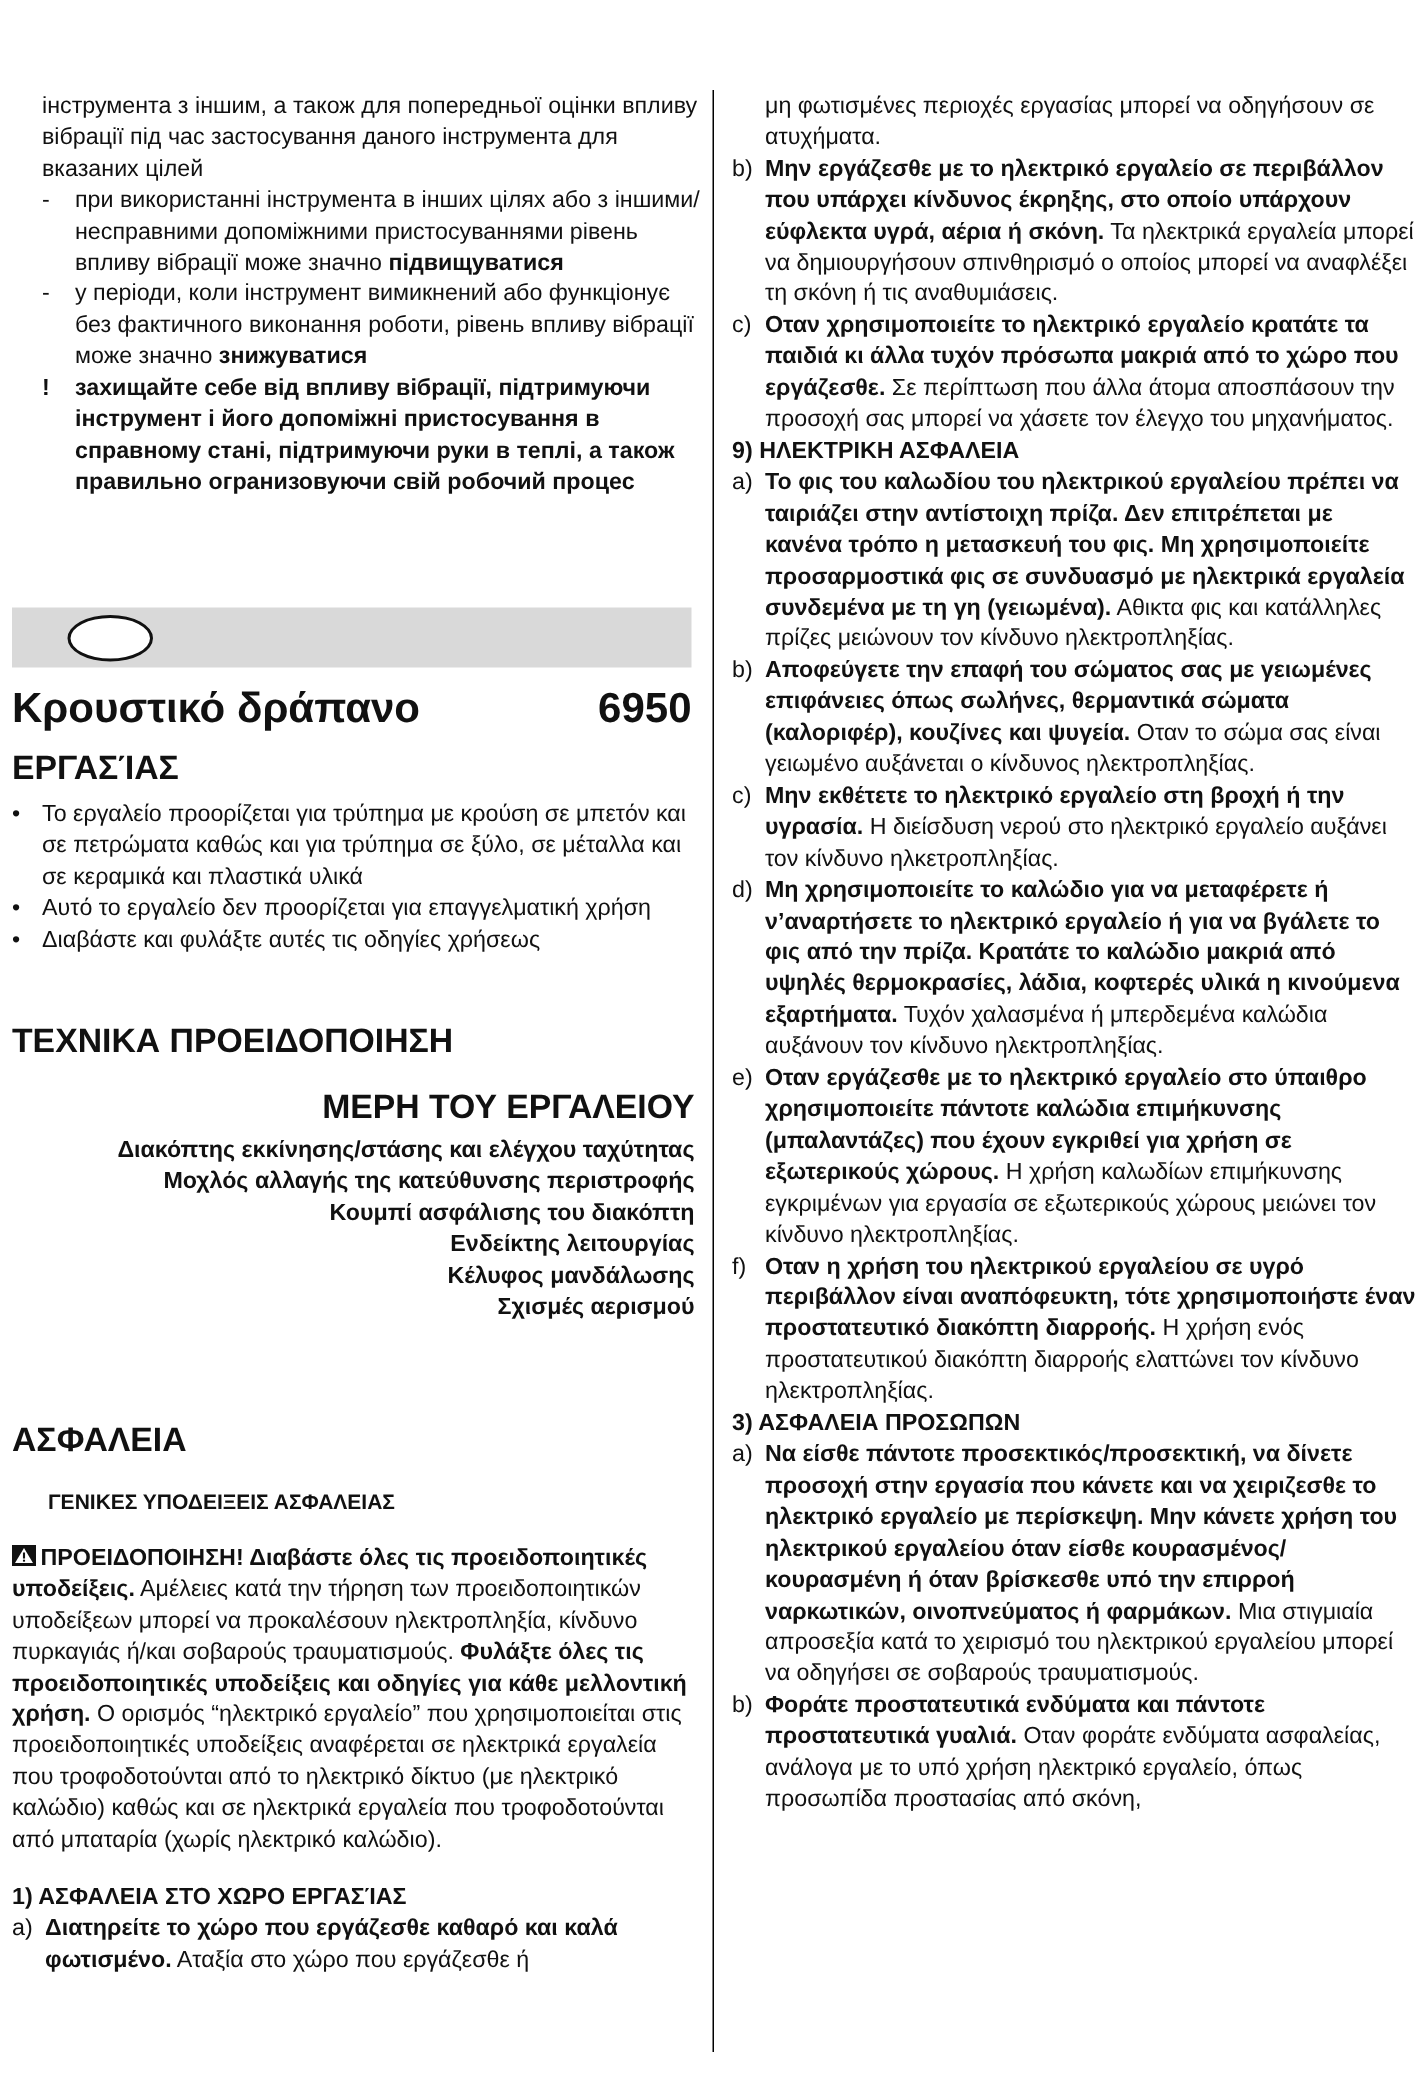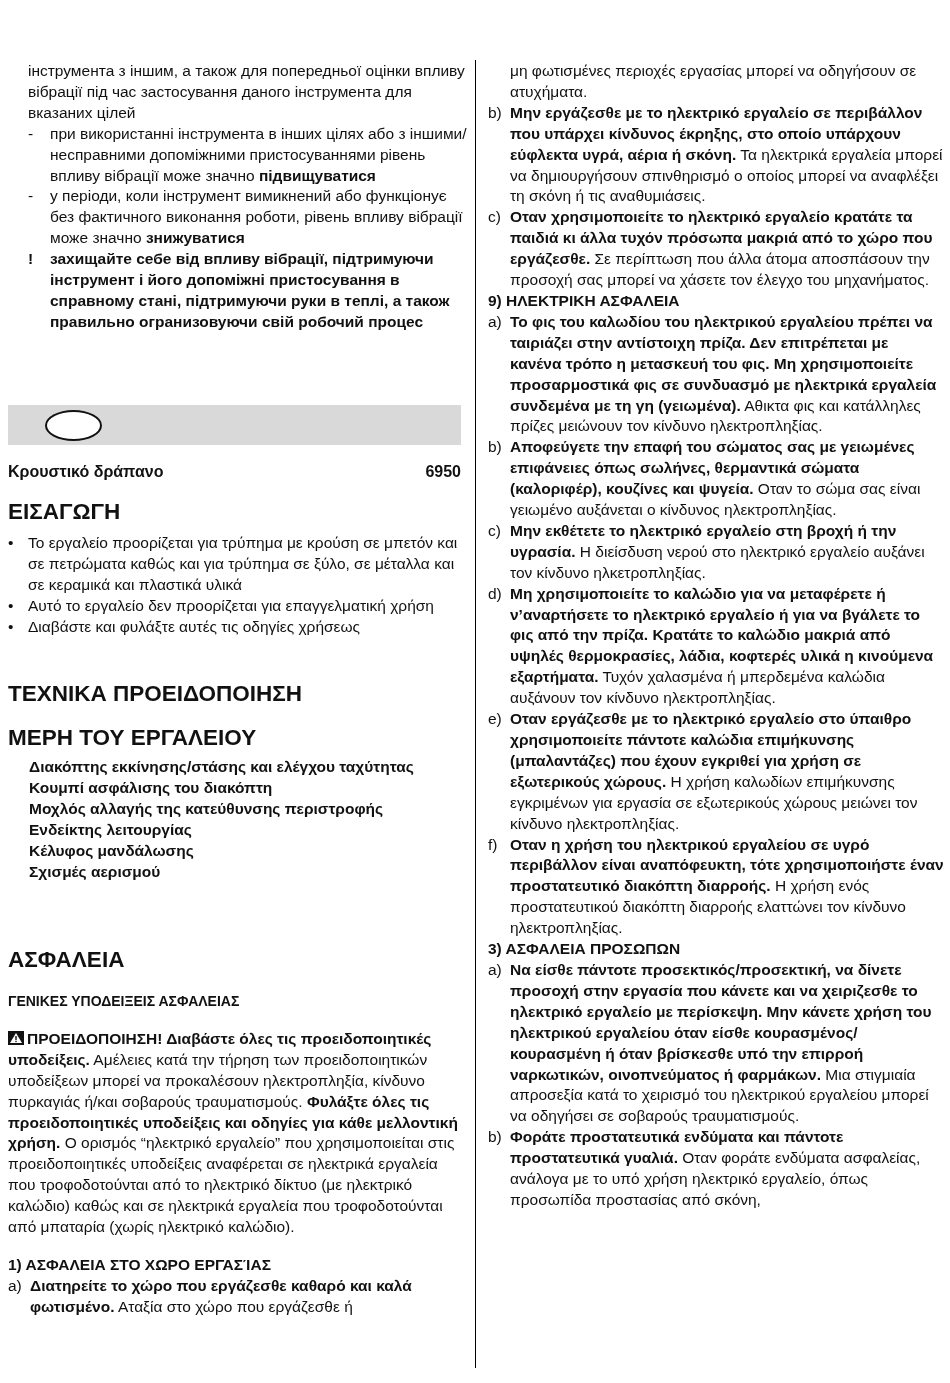--- a/index.html
+++ b/index.html
@@ -18,23 +18,23 @@
     .dash-item, .bullet-item, .lettered, .bang-item { position: relative; padding-left: 42px; }
     .dash-item .marker, .bang-item .marker { position: absolute; left: 20px; top: 0; }
     .bullet-item { padding-left: 20px; }
     .bullet-item .marker { position: absolute; left: 0; top: 0; }
     .lettered { padding-left: 22px; }
     .lettered .marker { position: absolute; left: 0; top: 0; }
 
     .band { position: absolute; left: 8px; top: 405px; width: 453px; height: 40px; background: #d9d9d9; }
     .band-oval { position: absolute; left: 37px; top: 5px; width: 57px; height: 31px; border: 2px solid #111; border-radius: 50%; background: #ffffff; box-sizing: border-box; }
 
-    .product-title { position: absolute; left: 8px; top: 458px; width: 453px; font-size: 16px; font-weight: bold; line-height: 28px; display: flex; justify-content: space-between; }
+    .product-title { position: absolute; left: 8px; top: 458px; width: 453px; font-size: 28px; font-weight: bold; line-height: 28px; display: flex; justify-content: space-between; }
     .h1 { font-size: 22.5px; font-weight: bold; line-height: 28px; }
-    .h3 { font-size: 14px; font-weight: bold; }
+    .h3 { font-size: 14px; font-weight: bold; margin-left: 24px; }
     .h4 { font-weight: bold; }
 
     .parts-list { padding-left: 21px; }
 
     .warn-icon { display: inline-block; width: 16px; height: 14px; background: #111; position: relative; vertical-align: -1px; margin-right: 3px; }
     .warn-icon svg { position: absolute; left: 1px; top: 1px; }
   </style>
 </head>
 <body>
 
@@ -59,47 +59,47 @@
 <div class="band">
   <div class="band-oval"></div>
 </div>
 
 <div class="product-title">
   <span>Κρουστικό δράπανο</span>
   <span>6950</span>
 </div>
 
 <div class="col col-left" style="top:498px;">
-  <div class="h1">ΕΙΣΑΓΩΓΗ</div>
+  <div class="h1">ΕΡΓΑΣΊΑΣ</div>
   <div style="margin-top:7px;">
     <div class="bullet-item">
       <span class="marker">•</span>
       <span>Το εργαλείο προορίζεται για τρύπημα με κρούση σε μπετόν και σε πετρώματα καθώς και για τρύπημα σε ξύλο, σε μέταλλα και σε κεραμικά και πλαστικά υλικά</span>
     </div>
     <div class="bullet-item">
       <span class="marker">•</span>
       <span>Αυτό το εργαλείο δεν προορίζεται για επαγγελματική χρήση</span>
     </div>
     <div class="bullet-item">
       <span class="marker">•</span>
       <span>Διαβάστε και φυλάξτε αυτές τις οδηγίες χρήσεως</span>
     </div>
   </div>
 </div>
 
 <div class="col col-left" style="top:680px;">
   <div class="h1">ΤΕΧΝΙΚΑ ΠΡΟΕΙΔΟΠΟΙΗΣΗ</div>
 </div>
 
-<div class="col col-left" style="top:724px;">
+<div class="col col-left" style="top:724px;text-align:right;">
   <div class="h1">ΜΕΡΗ ΤΟΥ ΕΡΓΑΛΕΙΟΥ</div>
   <div class="parts-list" style="margin-top:5px;font-weight:bold;">
     <p>Διακόπτης εκκίνησης/στάσης και ελέγχου ταχύτητας</p>
+    <p>Μοχλός αλλαγής της κατεύθυνσης περιστροφής</p>
     <p>Κουμπί ασφάλισης του διακόπτη</p>
-    <p>Μοχλός αλλαγής της κατεύθυνσης περιστροφής</p>
     <p>Ενδείκτης λειτουργίας</p>
     <p>Κέλυφος μανδάλωσης</p>
     <p>Σχισμές αερισμού</p>
   </div>
 </div>
 
 <div class="col col-left" style="top:946px;">
   <div class="h1">ΑΣΦΑΛΕΙΑ</div>
   <div class="h3" style="margin-top:17px;">ΓΕΝΙΚΕΣ ΥΠΟΔΕΙΞΕΙΣ ΑΣΦΑΛΕΙΑΣ</div>
   <p style="margin-top:17px;">

